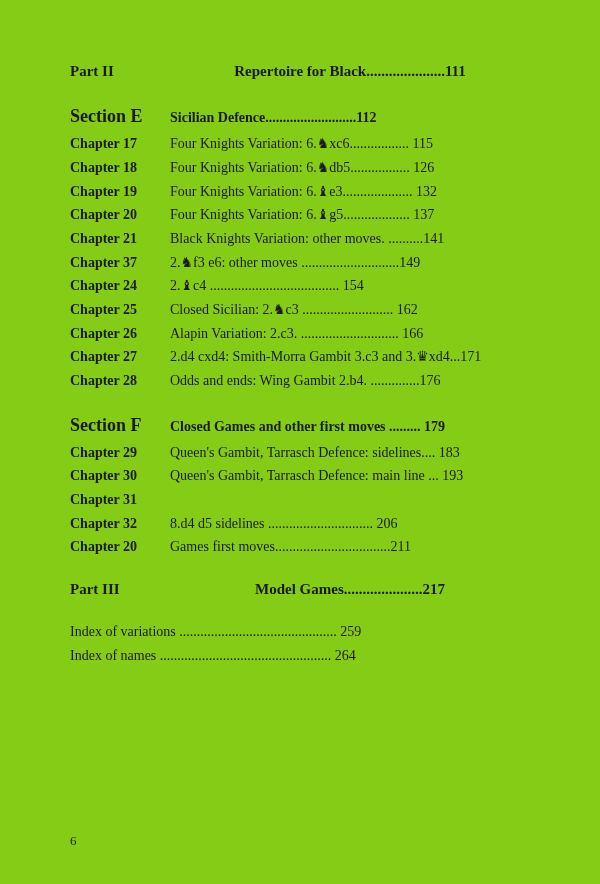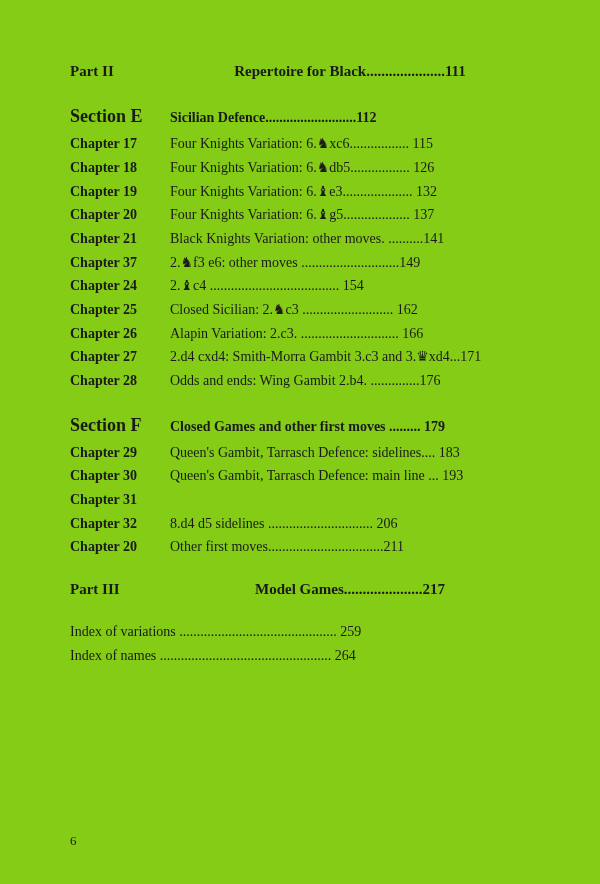--- a/index.html
+++ b/index.html
@@ -169,21 +169,21 @@
   </div>
   <div class="toc-entry">
     <span class="entry-label chapter">Chapter 31</span>
   </div>
   <div class="toc-entry">
     <span class="entry-label chapter">Chapter 32</span>
     <span class="entry-text">8.d4 d5 sidelines .............................. 206</span>
   </div>
   <div class="toc-entry">
     <span class="entry-label chapter">Chapter 20</span>
-    <span class="entry-text">Other first moves.................................211</span>
+    <span class="entry-text">Games first moves.................................211</span>
   </div>
 
   <div class="spacer"></div>
 
   <div class="toc-entry">
     <span class="entry-label part">Part III</span>
     <span class="entry-text part-title">
       <span>Model Games</span><span>.....................</span><span>217</span>
     </span>
   </div>

